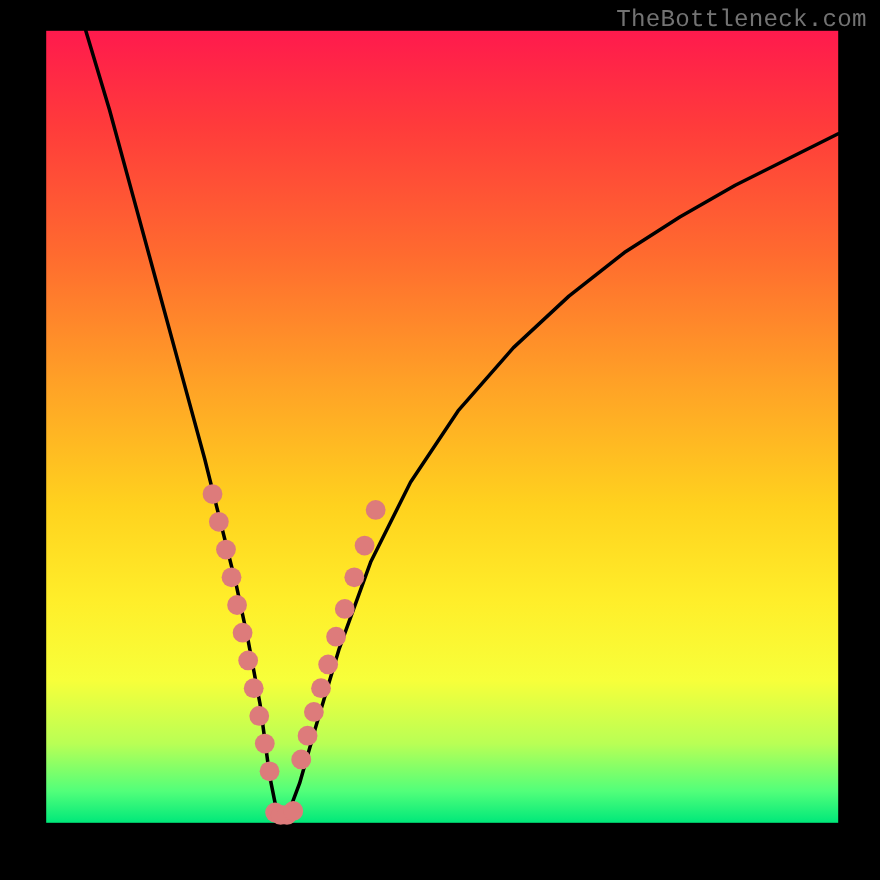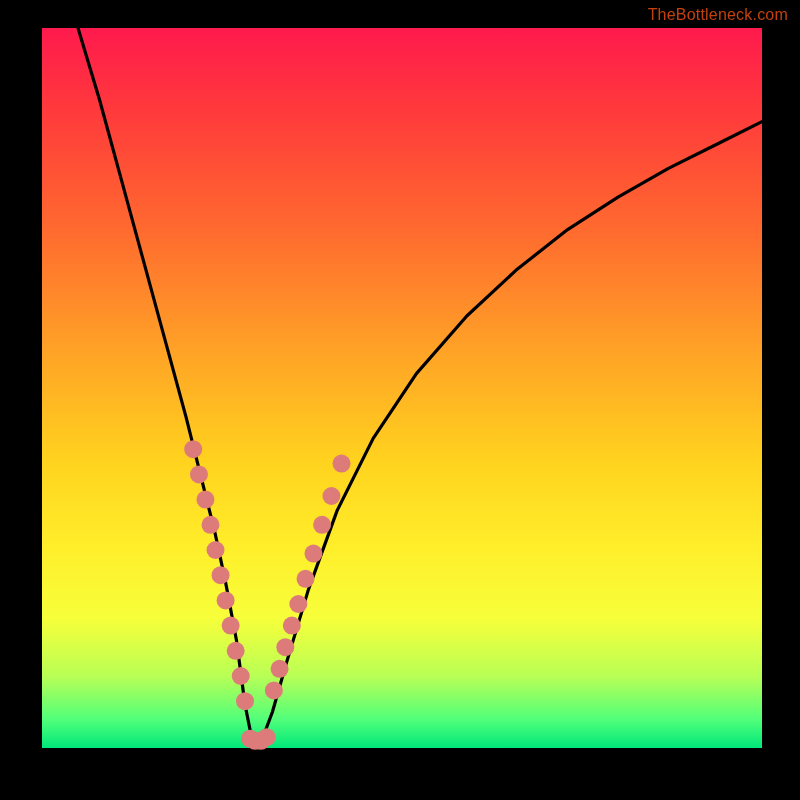--- a/index.html
+++ b/index.html
@@ -33,25 +33,26 @@
       #f7ff3a 82%,
       #b9ff55 90%,
       #52ff7a 96%,
       #00e87a 100%
     );
   }
   .watermark {
     position: absolute;
     top: 6px;
     right: 12px;
-    color: #c2410c;
-    font-size: 16px;
+    color: #737373;
+    font-size: 22px;
     font-weight: 500;
     letter-spacing: 0.2px;
     user-select: none;
+    font-family: Liberation Mono, monospace;
   }
   svg.curve {
     position: absolute;
     left: 0;
     top: 0;
     width: 720px;
     height: 720px;
     overflow: visible;
   }
 </style>

